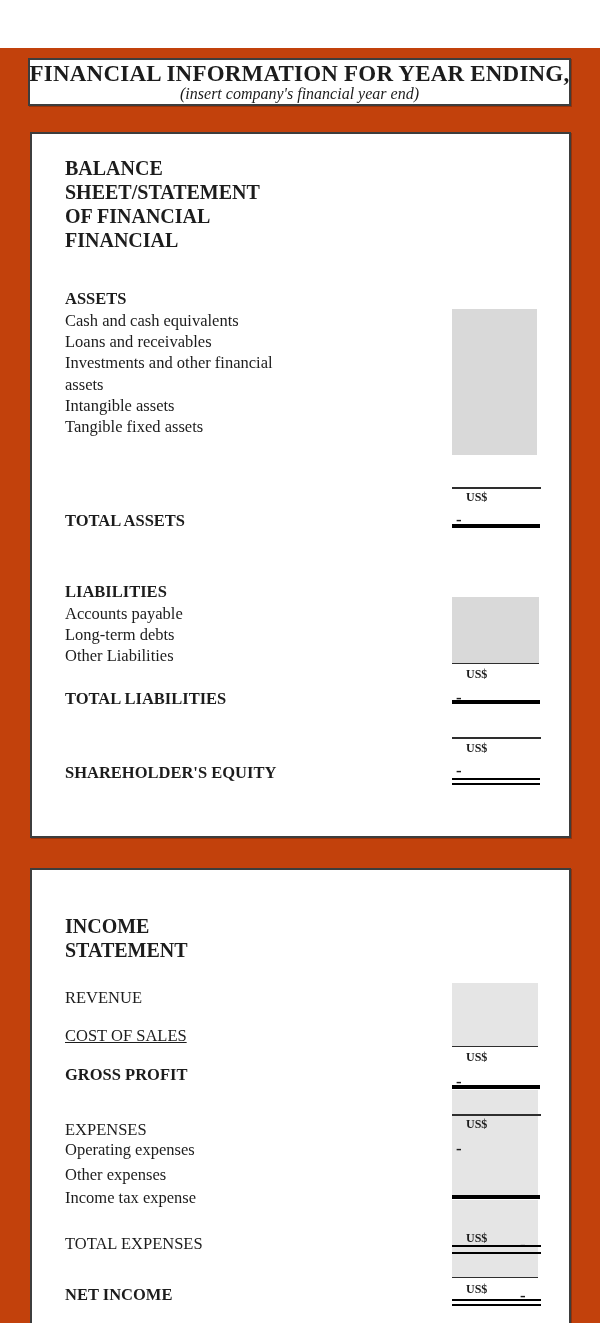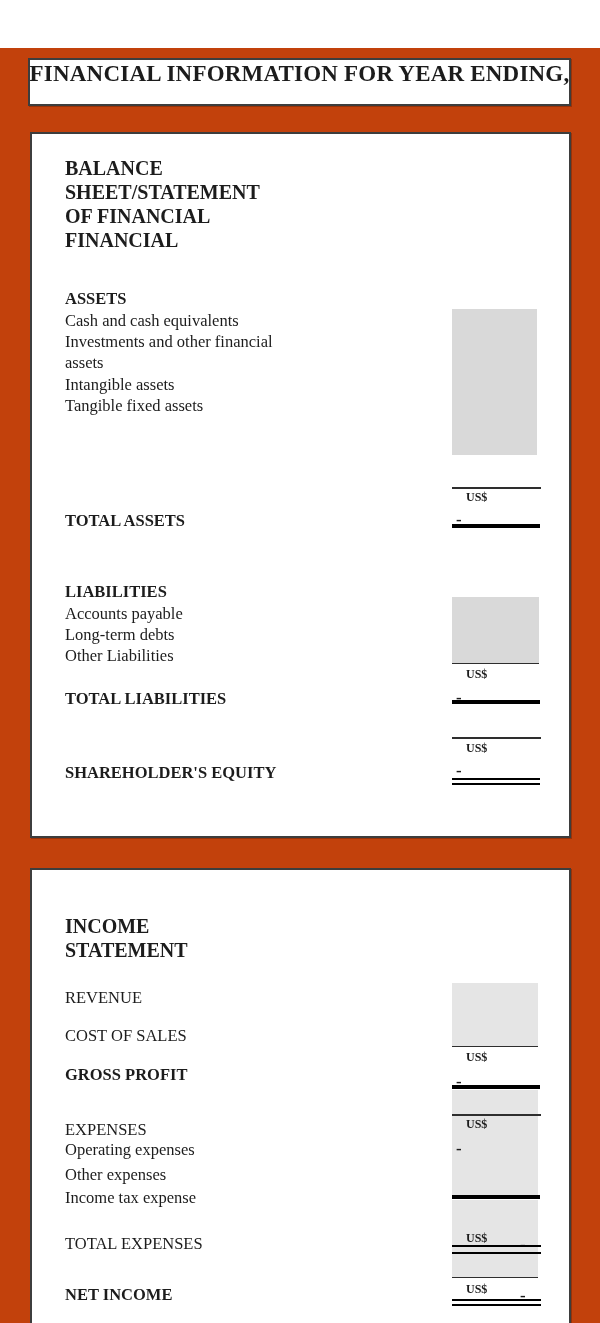--- a/index.html
+++ b/index.html
@@ -27,32 +27,34 @@
     font-size:12px;color:#cfcfcf;text-shadow:0.5px 0.5px 0 #ffffff;
   }
 </style>
 </head>
 <body>
 
 <div class="page">
 
   <div class="outer-box" style="left:28px;top:10px;width:539px;height:44px;"></div>
   <div class="abs hdr-title" style="left:28px;top:13px;width:543px;">FINANCIAL INFORMATION FOR YEAR ENDING,</div>
+  <div class="abs hdr-sub" style="left:28px;top:37px;width:543px;">(insert company's financial year end)</div>
 
   <section>
     <div class="outer-box" style="left:30px;top:84px;width:537px;height:702px;"></div>
 
     <div class="abs sec-title" style="left:65px;top:108px;">BALANCE</div>
     <div class="abs sec-title" style="left:65px;top:132px;">SHEET/STATEMENT</div>
     <div class="abs sec-title" style="left:65px;top:156px;">OF FINANCIAL</div>
     <div class="abs sec-title" style="left:65px;top:180px;">FINANCIAL</div>
 
     <div class="abs body-txt bold" style="left:65px;top:240px;">ASSETS</div>
     <div class="abs body-txt" style="left:65px;top:262px;width:240px;">
       <div>Cash and cash equivalents</div>
+      <div>Loans and receivables</div>
       <div>Investments and other financial assets</div>
       <div>Intangible assets</div>
       <div>Tangible fixed assets</div>
     </div>
     <div class="graycell" style="left:452px;top:261px;width:85px;height:146px;background:#d9d9d9;"></div>
 
     <div class="hline" style="left:452px;top:439px;width:89px;"></div>
     <div class="abs cur" style="left:466px;top:442px;">US$</div>
     <div class="abs body-txt bold" style="left:65px;top:462px;">TOTAL ASSETS</div>
     <div class="abs dash" style="left:456px;top:464px;">-</div>
@@ -78,21 +80,21 @@
     <div class="thickline" style="left:452px;top:735px;width:88px;height:2px;"></div>
   </section>
 
   <section>
     <div class="outer-box" style="left:30px;top:820px;width:537px;height:457px;"></div>
 
     <div class="abs sec-title" style="left:65px;top:866px;">INCOME</div>
     <div class="abs sec-title" style="left:65px;top:890px;">STATEMENT</div>
 
     <div class="abs body-txt" style="left:65px;top:939px;">REVENUE</div>
-    <div class="abs body-txt" style="left:65px;top:977px;">COST OF SALES</div>
+    <div class="abs body-txt" style="left:65px;top:977px;text-decoration:underline;">COST OF SALES</div>
     <div class="graycell" style="left:452px;top:935px;width:86px;height:63px;background:#e5e5e5;border-bottom:1.5px solid #2e2e2e;"></div>
 
     <div class="abs cur" style="left:466px;top:1002px;">US$</div>
     <div class="abs body-txt bold" style="left:65px;top:1016px;">GROSS PROFIT</div>
     <div class="abs dash" style="left:456px;top:1026px;">-</div>
     <div class="thickline" style="left:452px;top:1037px;width:88px;height:3.5px;"></div>
 
     <div class="graycell" style="left:452px;top:1042px;width:86px;height:106px;background:#e5e5e5;"></div>
     <div class="hline" style="left:452px;top:1066px;width:89px;"></div>
     <div class="abs cur" style="left:466px;top:1069px;">US$</div>

